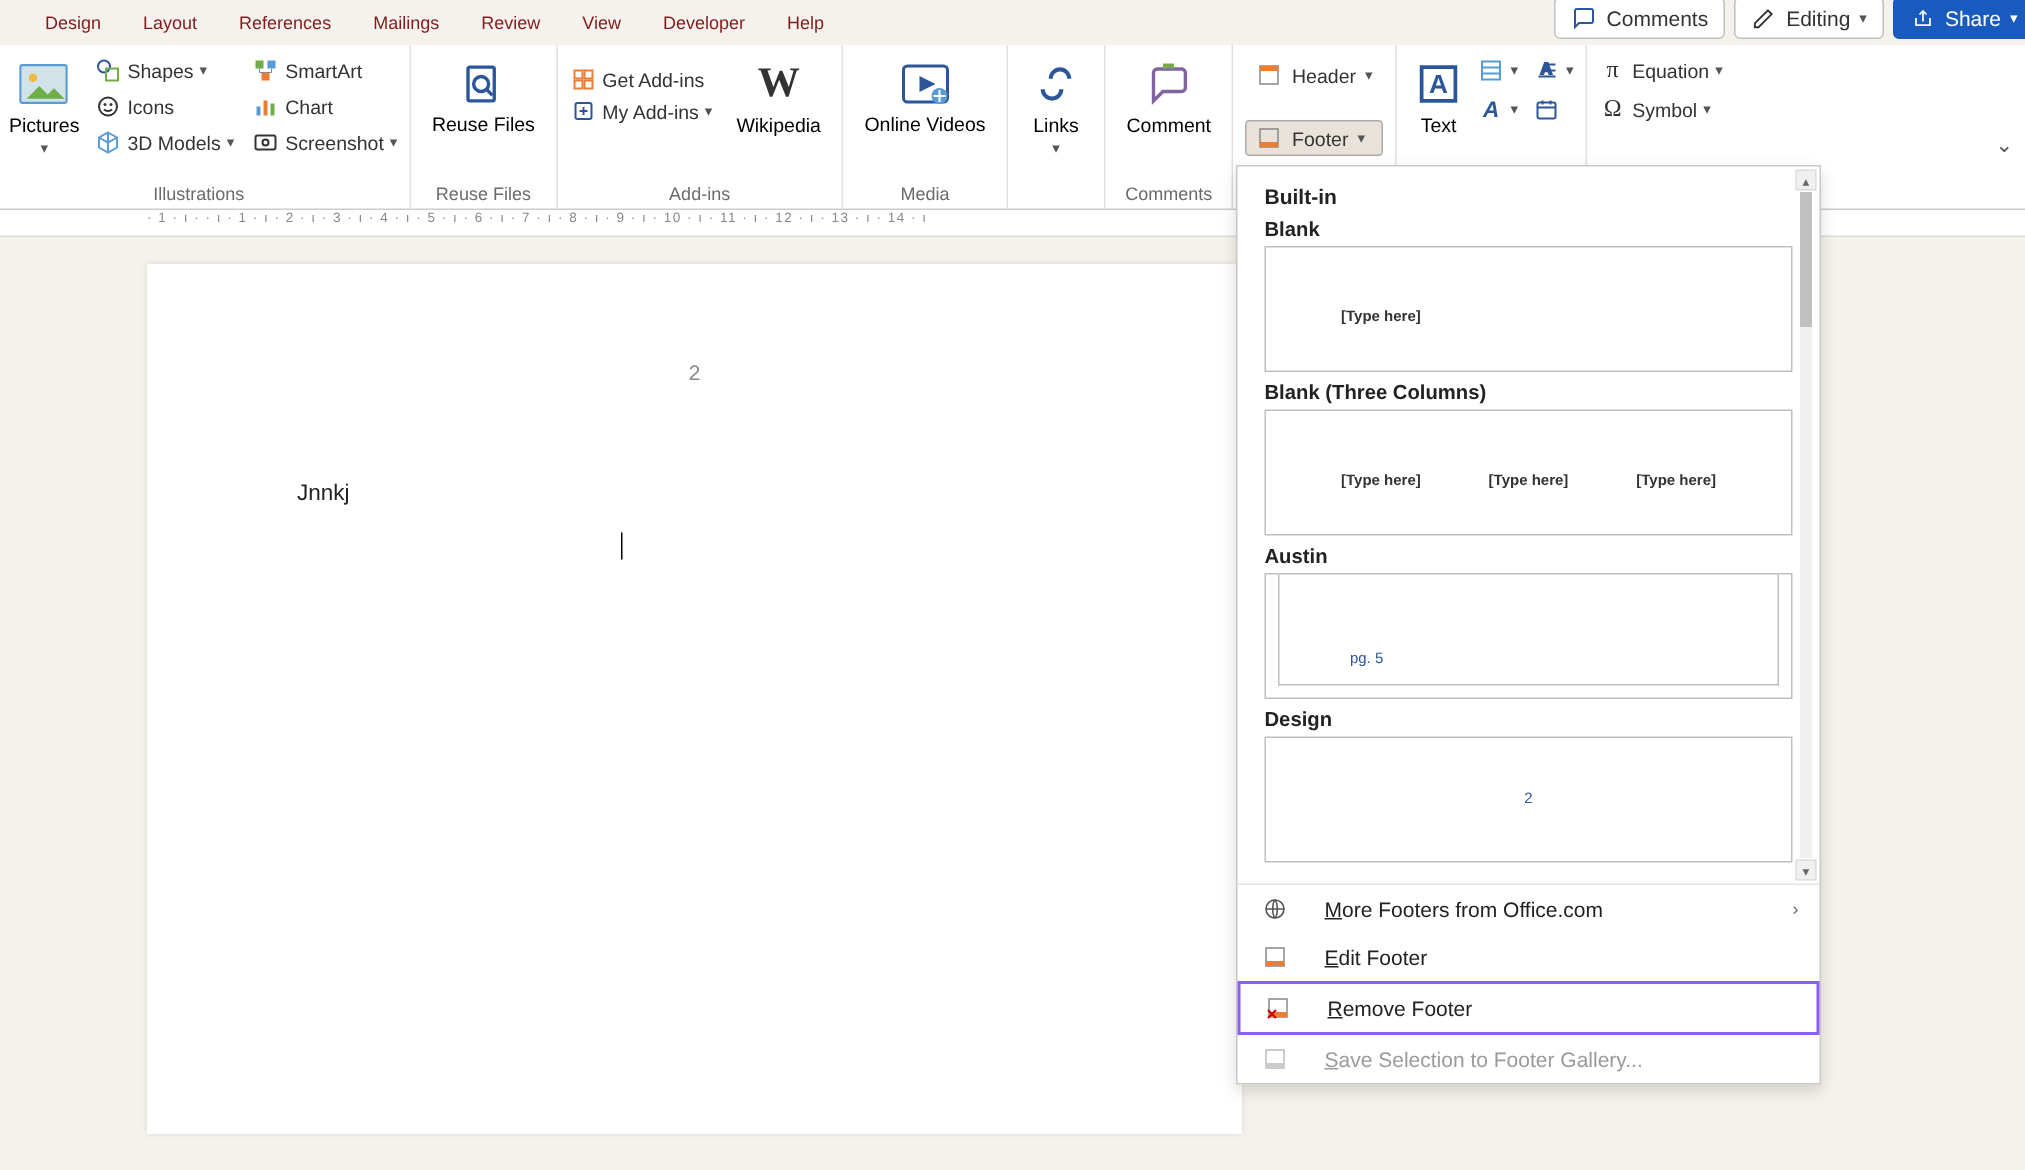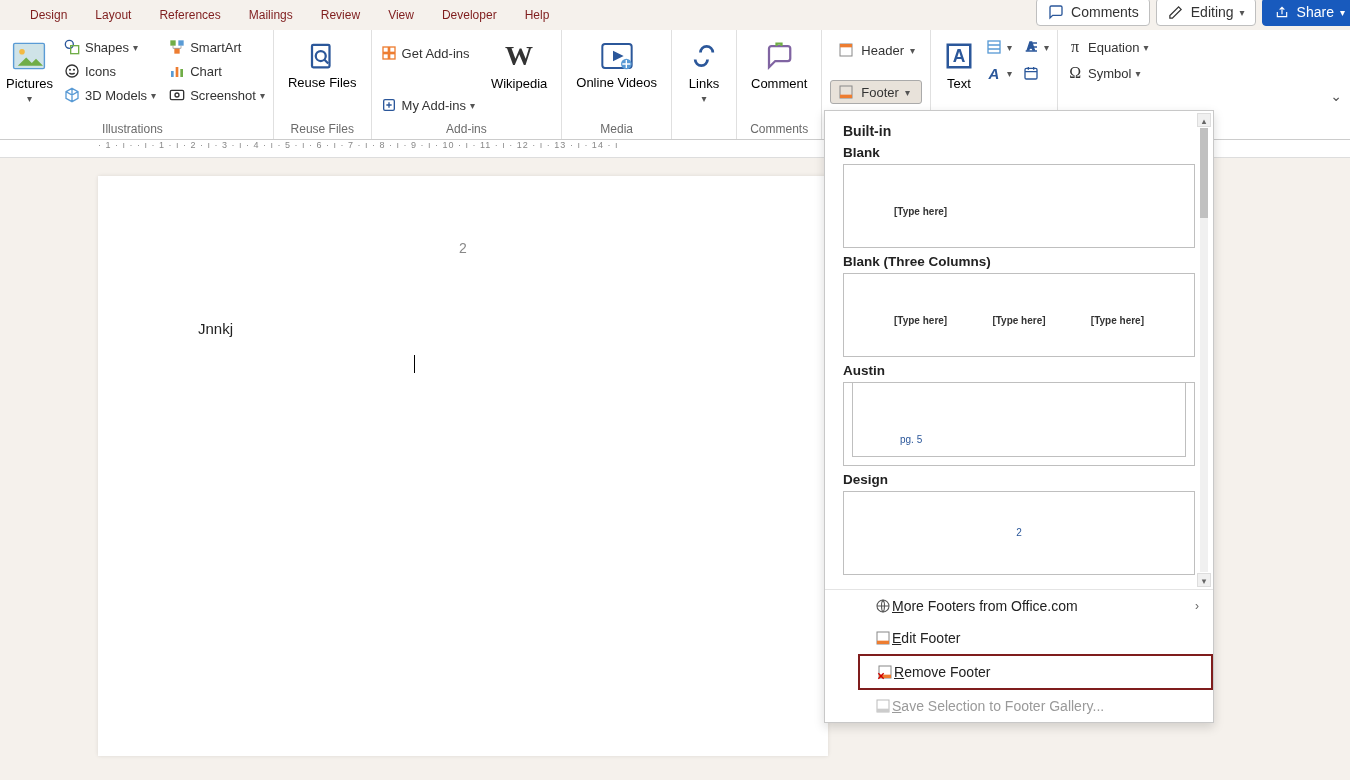--- a/index.html
+++ b/index.html
@@ -47,25 +47,25 @@
 .fm-preview { border: 1px solid #bfbfbf; background: #fff; height: 84px; position: relative; margin-bottom: 6px; }
 .fm-placeholder { position: absolute; bottom: 30px; font-size: 10px; color: #333; font-weight: 600; }
 .fm-preview.inner-page::before { content:""; position:absolute; left:8px; right:8px; top:0; bottom:8px; border:1px solid #bfbfbf; border-top:none; }
 .fm-austin-pg { position:absolute; left: 56px; bottom: 20px; font-size: 10px; color: #2b579a; }
 .fm-banded-num { position:absolute; left: 50%; transform:translateX(-50%); bottom: 36px; font-size:10px; color:#2b579a; }
 .fm-scrollbar { position:absolute; right:2px; top:2px; bottom:2px; width:14px; display:flex; flex-direction:column; align-items:center; }
 .fm-sb-btn { width:14px; height:14px; font-size:9px; color:#666; text-align:center; line-height:14px; background:#f0f0f0; border:1px solid #ddd; }
 .fm-sb-track { flex:1; width:8px; background:#f0f0f0; position:relative; margin:1px 0; }
 .fm-sb-thumb { position:absolute; top:0; width:8px; height:90px; background:#c0c0c0; }
 .fm-actions { border-top: 1px solid #e4e4e4; }
-.fm-action { display:flex; align-items:center; gap:0; padding: 7px 16px; font-size: 14px; color:#222; position: relative; margin-left: 33px; }
+.fm-action { display:flex; align-items:center; gap:24px; padding: 7px 16px; font-size: 14px; color:#222; position: relative; }
 .fm-action .underline-first::first-letter { text-decoration: underline; }
 .fm-action.disabled { color: #9a9a9a; }
 .fm-action .chev { position:absolute; right:14px; color:#666; font-size:12px; }
-.highlight-box { border: 2px solid #7f1d1d; }
+.highlight-box { border: 2px solid #8b5cf6; }
 
 .chev-down { font-size: 10px; color:#555; }
 svg { display: block; }
 
 .collapse-chev { position:absolute; right:8px; top: 58px; color:#555; font-size:14px; }
 </style>
 </head>
 <body>
 
 <div class="tabs">
@@ -203,21 +203,21 @@
             </svg>
           </span>
         <span style="text-align:center; line-height:1.1">Reuse Files</span>
       </div>
     </div>
     <div class="group-label">Reuse Files</div>
   </div>
 
   <div class="group">
     <div class="group-body">
-      <div class="vstack" style="margin-top:10px; gap:34px;">
+      <div class="vstack" style="margin-top:10px; gap:3px;">
         <div class="hstack">
           <span class="icon-sm">
               <svg width="16" height="16" viewBox="0 0 24 24" fill="none" stroke="#ed7d31" stroke-width="2">
                 <rect x="3" y="3" width="8" height="8"></rect>
                 <rect x="13" y="3" width="8" height="8"></rect>
                 <rect x="3" y="13" width="8" height="8"></rect>
                 <rect x="13" y="13" width="8" height="8"></rect>
               </svg>
             </span>
           <span>Get Add-ins</span>

